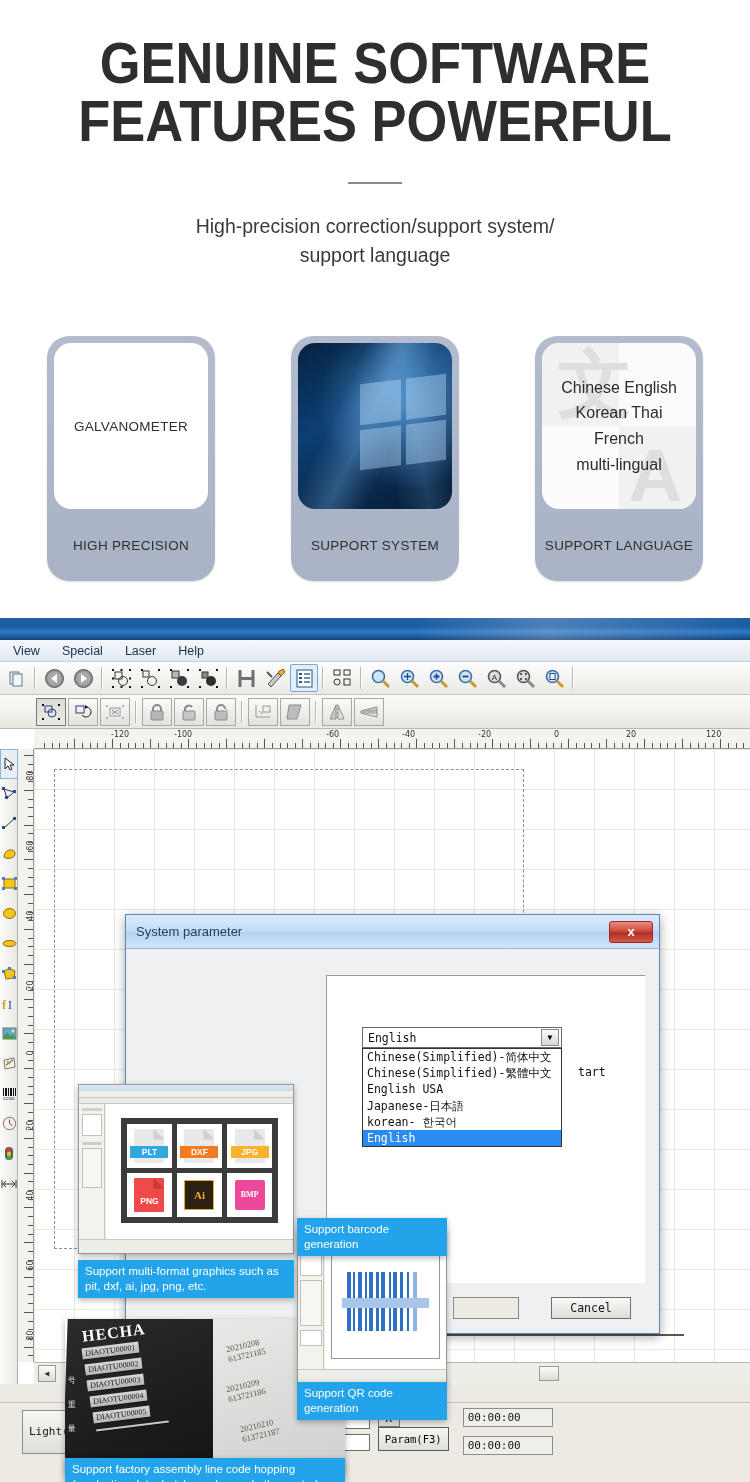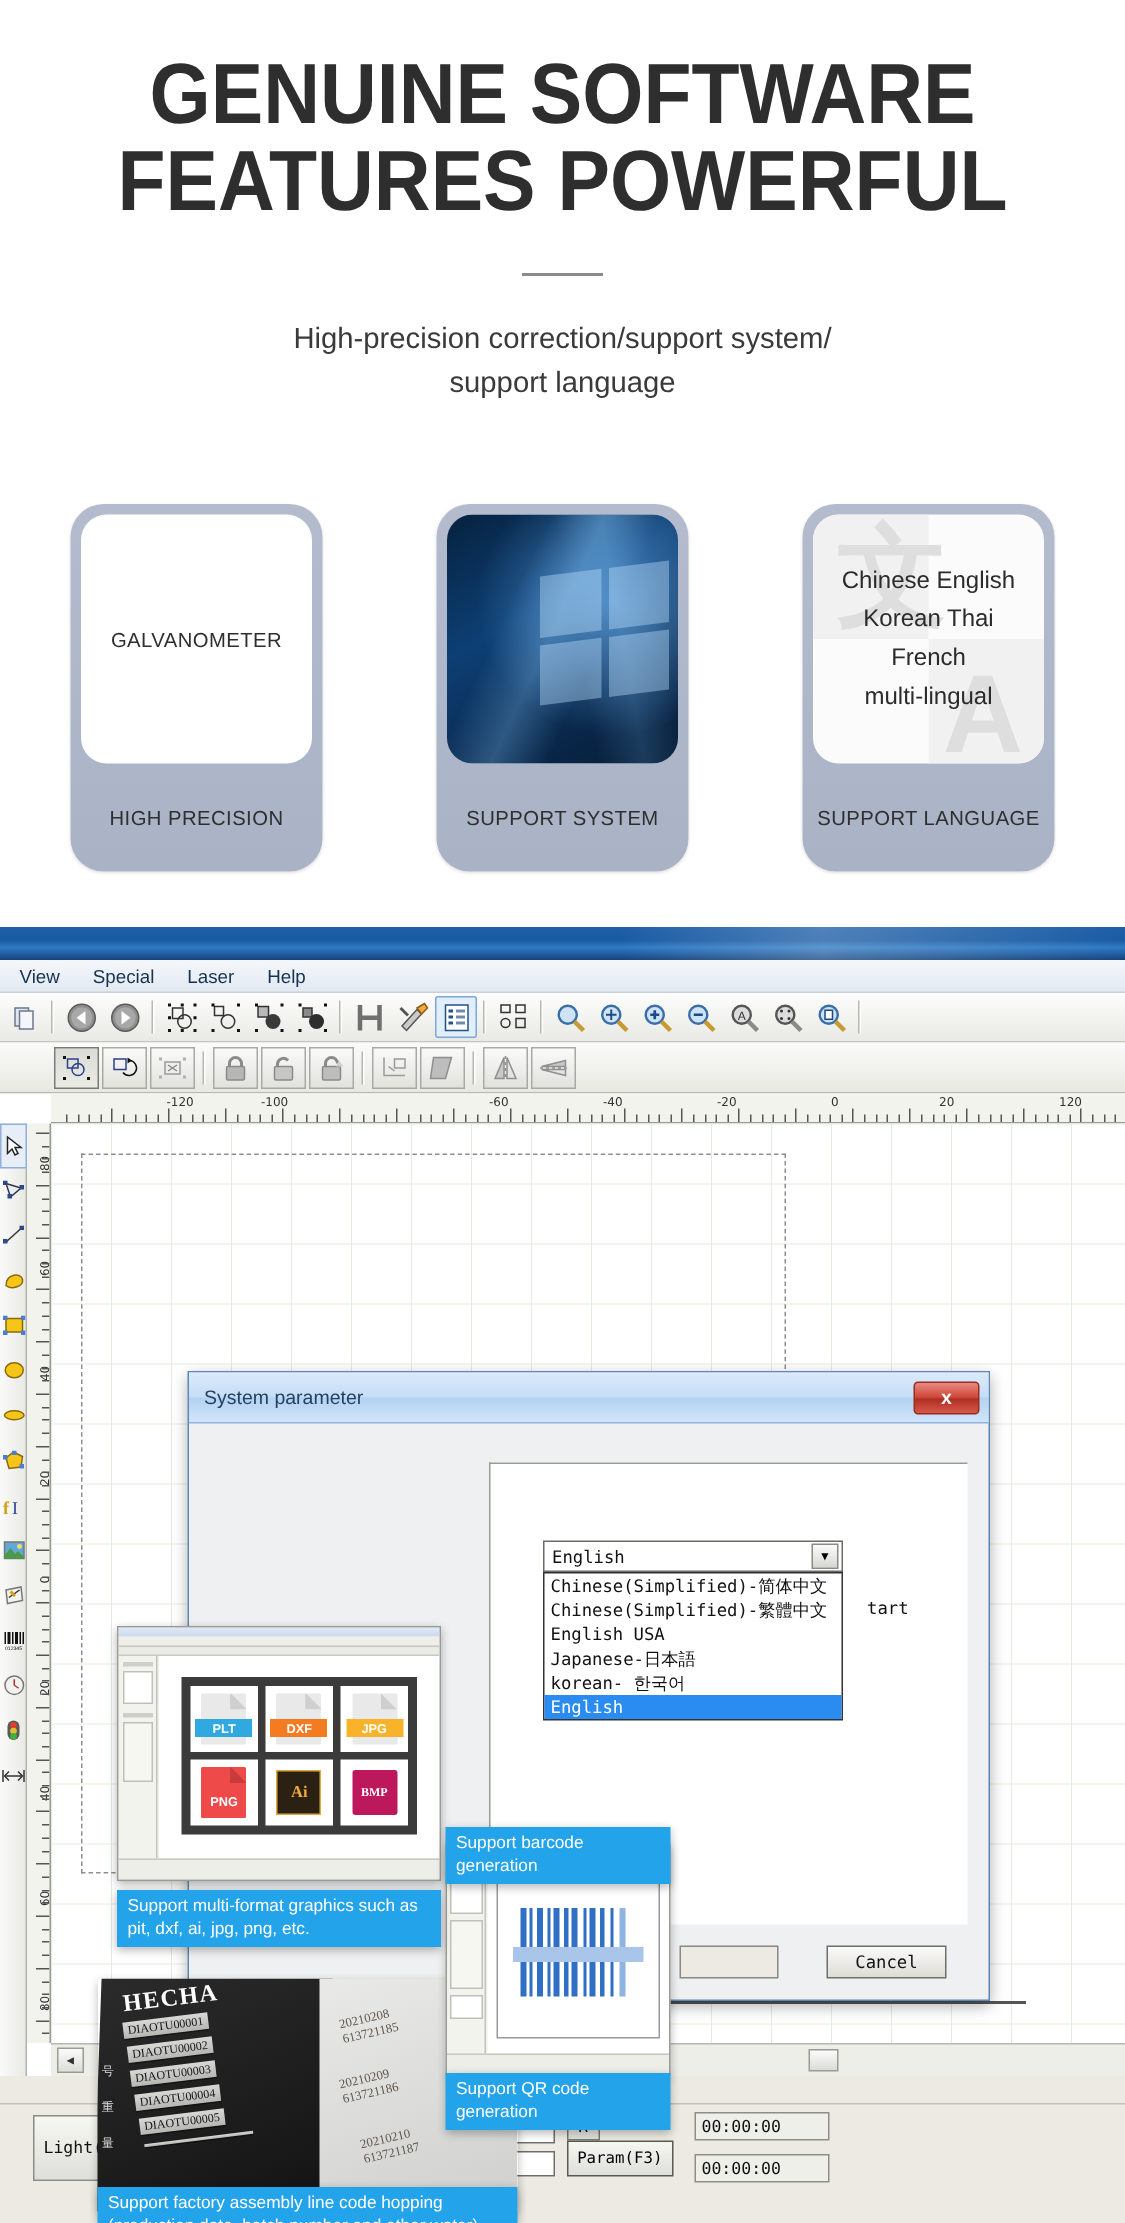--- a/index.html
+++ b/index.html
@@ -1145,21 +1145,21 @@
             <div class="file-doc">
               <div class="sheet" style="background:#ef4a4a;"></div>
               <div class="fold" style="background:#c93a3a;"></div>
               <div class="band" style="background:transparent;">PNG</div>
             </div>
           </div>
           <div class="file-cell">
             <div class="file-sq" style="background:#2b2112;border:1.5px solid #e0a93a;color:#f0a93a;">Ai</div>
           </div>
           <div class="file-cell">
-            <div class="file-sq" style="background:#be185d;border-radius:2px;font-size:8px;">BMP</div>
+            <div class="file-sq" style="background:#ec4899;border-radius:2px;font-size:8px;">BMP</div>
           </div>
         </div>
       </div>
       <div class="mini-bottom"></div>
     </div>
 
     <div class="inset callout" style="left:78px; top:531px; width:216px; z-index:55;">
       <div>Support multi-format graphics such as</div>
       <div>pit, dxf, ai, jpg, png, etc.</div>
     </div>

